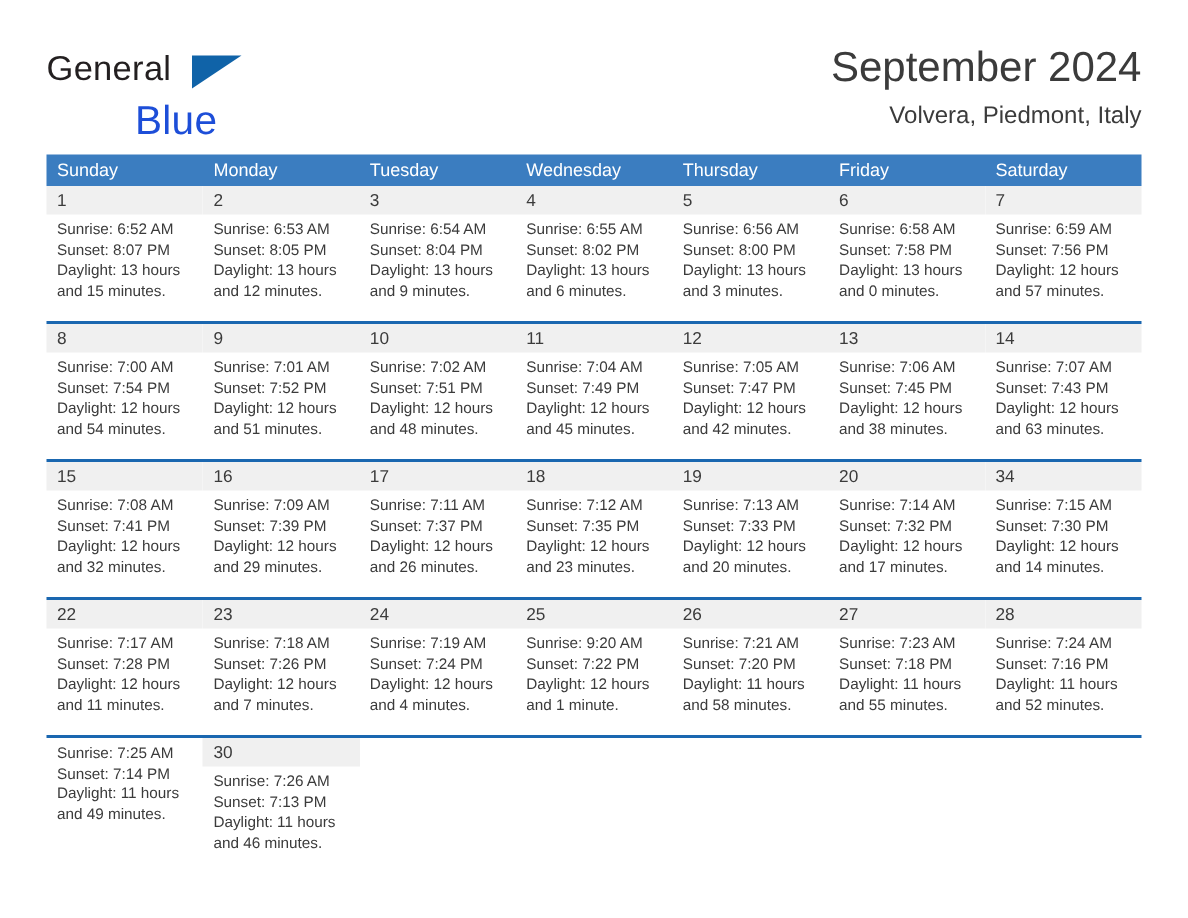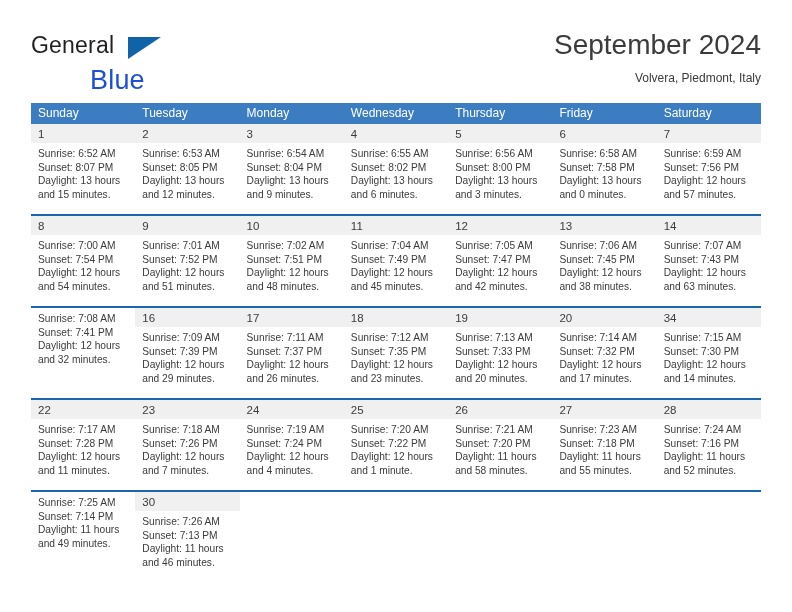--- a/index.html
+++ b/index.html
@@ -72,21 +72,21 @@
     margin-left: 12px;
   }
   .cal-title {
     font-size: 28px;
     font-weight: normal;
     color: #3b3b3b;
     line-height: 34px;
     white-space: nowrap;
   }
   .cal-subtitle {
-    font-size: 12px;
+    font-size: 16px;
     color: #3b3b3b;
     line-height: 20px;
     margin-top: 6px;
     white-space: nowrap;
   }
 
   
   .calendar {
     position: absolute;
     left: 31px;
@@ -161,22 +161,22 @@
     <div class="title-block">
       <div class="cal-title">September 2024</div>
       <div class="cal-subtitle">Volvera, Piedmont, Italy</div>
     </div>
   </div>
 
   <div class="calendar">
 
     <div class="dow-row">
       <div class="dow">Sunday</div>
+      <div class="dow">Monday</div>
       <div class="dow">Tuesday</div>
-      <div class="dow">Monday</div>
       <div class="dow">Wednesday</div>
       <div class="dow">Thursday</div>
       <div class="dow">Friday</div>
       <div class="dow">Saturday</div>
     </div>
 
     <div class="week first">
       <div class="day">
         <div class="day-num-band"><span class="day-num">1</span></div>
         <div class="day-info">
@@ -303,20 +303,21 @@
           <div class="info-line">Sunrise: 7:07 AM</div>
           <div class="info-line">Sunset: 7:43 PM</div>
           <div class="info-line">Daylight: 12 hours</div>
           <div class="info-line">and 63 minutes.</div>
         </div>
       </div>
     </div>
 
     <div class="week">
       <div class="day">
+        <div class="day-num-band"><span class="day-num">15</span></div>
         <div class="day-info">
           <div class="info-line">Sunrise: 7:08 AM</div>
           <div class="info-line">Sunset: 7:41 PM</div>
           <div class="info-line">Daylight: 12 hours</div>
           <div class="info-line">and 32 minutes.</div>
         </div>
       </div>
       <div class="day">
         <div class="day-num-band"><span class="day-num">16</span></div>
         <div class="day-info">
@@ -397,21 +398,21 @@
         <div class="day-info">
           <div class="info-line">Sunrise: 7:19 AM</div>
           <div class="info-line">Sunset: 7:24 PM</div>
           <div class="info-line">Daylight: 12 hours</div>
           <div class="info-line">and 4 minutes.</div>
         </div>
       </div>
       <div class="day">
         <div class="day-num-band"><span class="day-num">25</span></div>
         <div class="day-info">
-          <div class="info-line">Sunrise: 7:20 AM</div>
+          <div class="info-line">Sunrise: 9:20 AM</div>
           <div class="info-line">Sunset: 7:22 PM</div>
           <div class="info-line">Daylight: 12 hours</div>
           <div class="info-line">and 1 minute.</div>
         </div>
       </div>
       <div class="day">
         <div class="day-num-band"><span class="day-num">26</span></div>
         <div class="day-info">
           <div class="info-line">Sunrise: 7:21 AM</div>
           <div class="info-line">Sunset: 7:20 PM</div>

